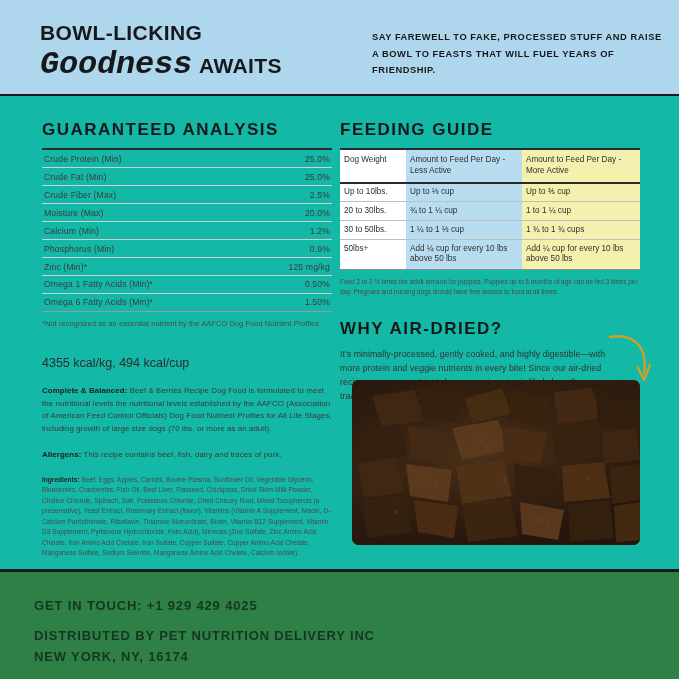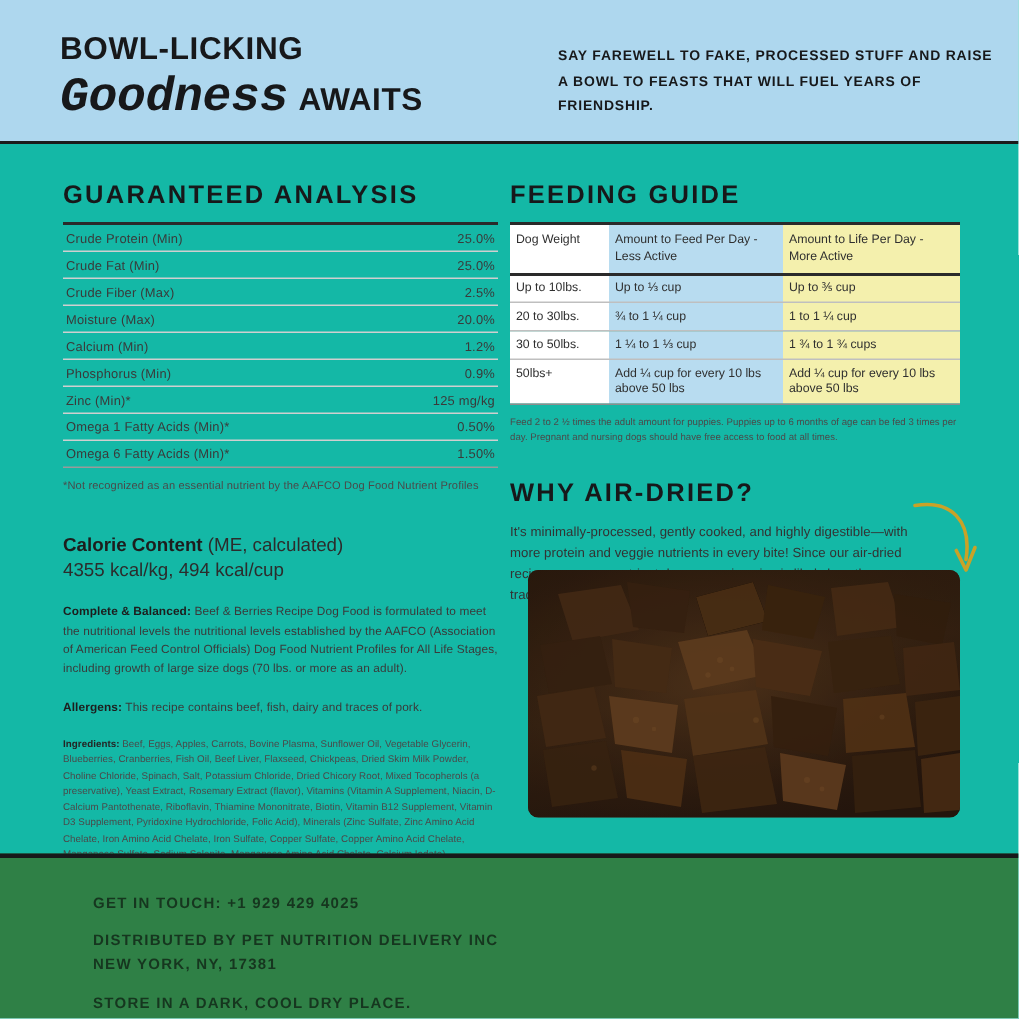--- a/index.html
+++ b/index.html
@@ -114,21 +114,21 @@
   }
   .photo svg { display: block; }
 
   
   .footer {
     position: absolute; left: 0; top: 569px; width: 679px; height: 110px;
     background: #2f8046; border-top: 3px solid #17181a;
   }
   .foot-text { position: absolute; left: 34px; top: 23px; color: #16361f; }
   .foot-text div {
-    font-size: 10px; font-weight: 700; letter-spacing: 0.85px; line-height: 1.62; margin-left: 28px;
+    font-size: 13px; font-weight: 700; letter-spacing: 0.85px; line-height: 1.62;
   }
   .foot-gap { height: 9px !important; }
 
   .fr { font-feature-settings: "frac" 1; }
 </style>
 </head>
 <body>
 
 <div class="page">
 
@@ -184,24 +184,20 @@
           <tr>
             <td>Omega 6 Fatty Acids (Min)*</td>
             <td class="val">1.50%</td>
           </tr>
         </tbody>
     </table>
 
     <div class="footnote">*Not recognized as an essential nutrient by the AAFCO Dog Food Nutrient Profiles</div>
 
     <div class="calorie">
-      <div class="cal-line1">
-        <b>Calorie Content</b>
-        <span>(ME, calculated)</span>
-      </div>
       <div class="cal-line2">4355 kcal/kg, 494 kcal/cup</div>
     </div>
 
     <div class="para">
       <b>Complete &amp; Balanced:</b><span> Beef &amp; Berries Recipe Dog Food is formulated to meet the nutritional levels the nutritional levels established by the AAFCO (Association of American Feed Control Officials) Dog Food Nutrient Profiles for All Life Stages, including growth of large size dogs (70 lbs. or more as an adult).</span>
     </div>
 
     <div class="para">
       <b>Allergens:</b><span> This recipe contains beef, fish, dairy and traces of pork.</span>
     </div>
@@ -213,21 +209,21 @@
 
   <div class="col-right">
 
     <div class="sec-title">FEEDING GUIDE</div>
 
     <table class="fg">
       <tbody id="fg-body">
           <tr class="head">
             <td class="c0">Dog Weight</td>
             <td class="c1">Amount to Feed Per Day - Less Active</td>
-            <td class="c2">Amount to Life Per Day - More Active</td>
+            <td class="c2">Amount to Feed Per Day - More Active</td>
           </tr>
           <tr>
             <td class="c0">Up to 10lbs.</td>
             <td class="c1 fr">Up to ⅓ cup</td>
             <td class="c2 fr">Up to ⅗ cup</td>
           </tr>
           <tr>
             <td class="c0">20 to 30lbs.</td>
             <td class="c1 fr">¾ to 1 ¼ cup</td>
             <td class="c2 fr">1 to 1 ¼ cup</td>
@@ -315,21 +311,21 @@
       </g>
       <rect width="288" height="165" fill="#1a0f07" opacity="0.18"></rect>
     </svg>
   </div>
 
   <div class="footer">
     <div class="foot-text">
       <div>GET IN TOUCH: +1 929 429 4025</div>
       <div class="foot-gap"></div>
       <div>DISTRIBUTED BY PET NUTRITION DELIVERY INC</div>
-      <div>NEW YORK, NY, 17381</div>
+      <div>NEW YORK, NY, 16174</div>
       <div class="foot-gap"></div>
       <div>STORE IN A DARK, COOL DRY PLACE.</div>
       <div>KEEP CLOSED AFTER OPENING</div>
     </div>
 
   </div>
 
 </div>
 
 </body></html>

